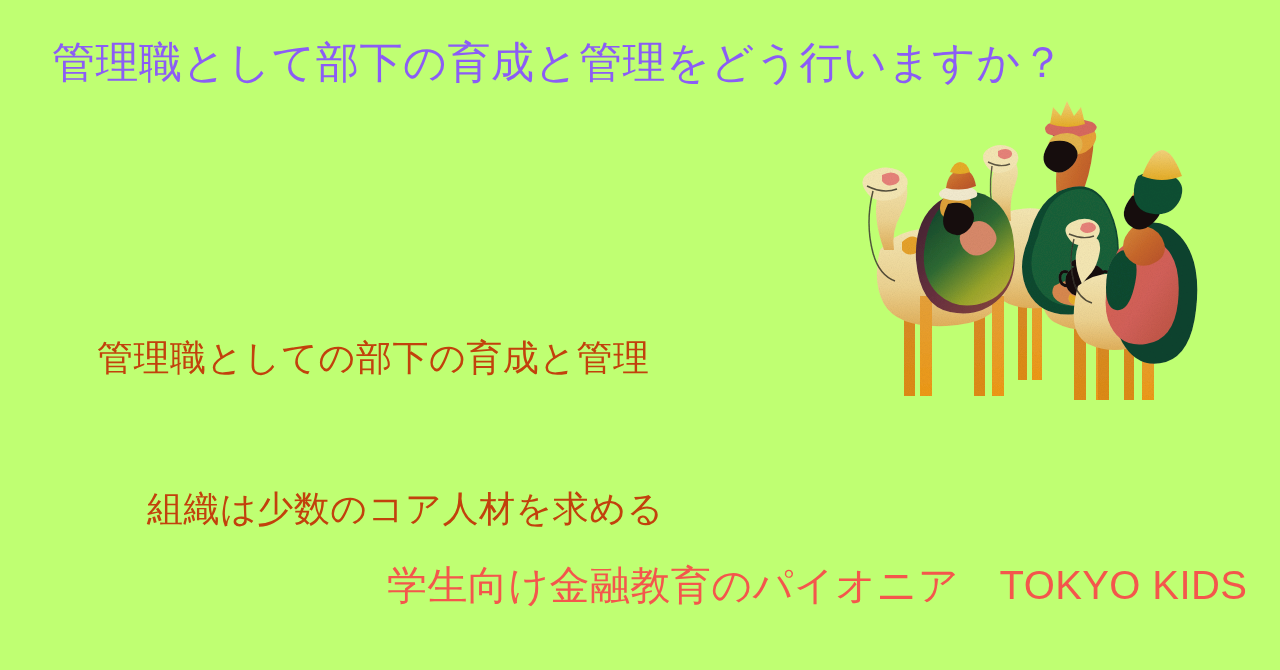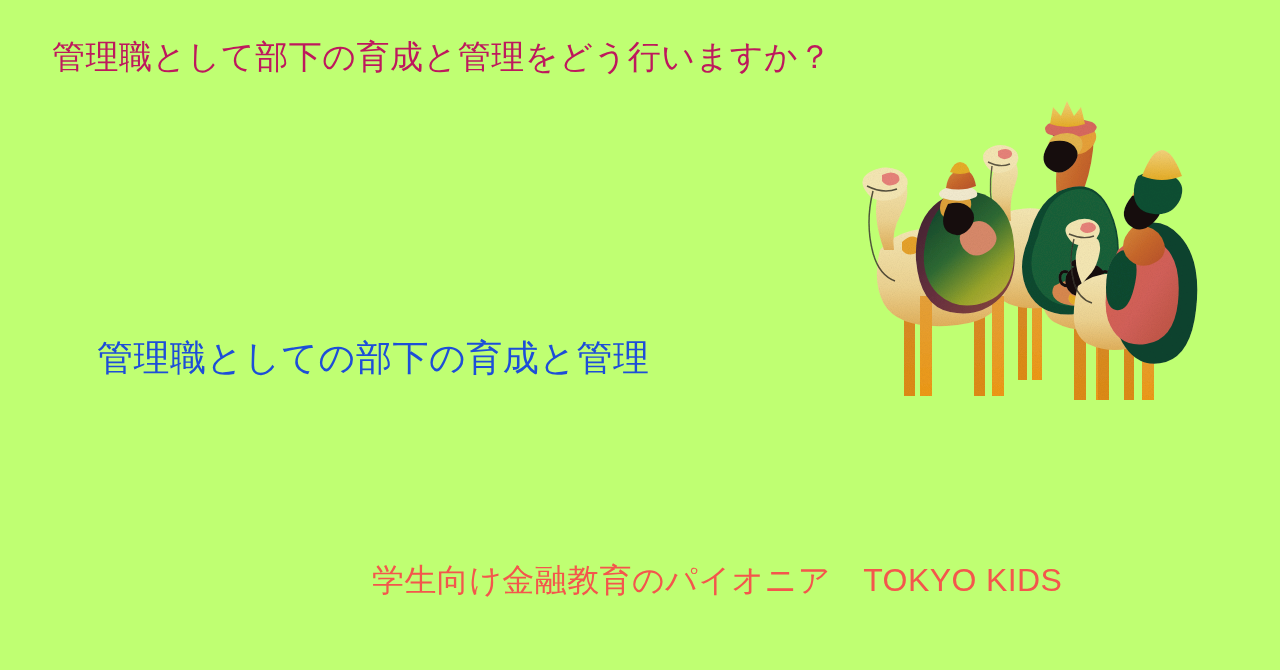--- a/index.html
+++ b/index.html
@@ -19,43 +19,43 @@
     height: 670px;
     background: #bfff72;
     overflow: hidden;
   }
 
   
   #slide-title {
     position: absolute;
     left: 52px;
     top: 36px;
-    font-size: 33px;
+    font-size: 43px;
     line-height: 1.25;
-    color: #be185d;
+    color: #8b5cf6;
     letter-spacing: 0.5px;
     white-space: nowrap;
   }
   .body-line {
     position: absolute;
     font-size: 36px;
     line-height: 1.2;
-    color: #1d4ed8;
+    color: #c2410c;
     letter-spacing: 0.5px;
     white-space: nowrap;
   }
   #body-line-0 { left: 97px;  top: 336px; }
   #body-line-1 { left: 151px; top: 416px; }
   #body-line-2 { left: 147px; top: 487px; }
 
   #slide-footer {
     position: absolute;
-    left: 372px;
+    left: 387px;
     top: 561px;
-    font-size: 32px;
+    font-size: 40px;
     line-height: 1.2;
     color: #f4564c;
     letter-spacing: 0.4px;
     white-space: nowrap;
   }
 
   
   #illustration {
     position: absolute;
     left: 846px;
@@ -68,20 +68,21 @@
 </head>
 <body>
 
 <div id="slide" style="background: rgb(191, 255, 114);">
 
   <h1 id="slide-title" style="margin:0;font-weight:400;">管理職として部下の育成と管理をどう行いますか？</h1>
 
   <div class="body-line" id="body-line-0">管理職としての部下の育成と管理</div>
 
 
+  <div class="body-line" id="body-line-2">組織は少数のコア人材を求める</div>
 
   <div id="slide-footer" style="color: rgb(244, 86, 76);">学生向け金融教育のパイオニア　TOKYO KIDS</div>
 
   <div id="illustration">
     <svg viewBox="0 0 410 300" xmlns="http://www.w3.org/2000/svg">
       <defs>
         <linearGradient id="gCamel" x1="0" y1="0" x2="0" y2="1">
           <stop offset="0%" stop-color="#f6e8b4"></stop>
           <stop offset="60%" stop-color="#eed492"></stop>
           <stop offset="100%" stop-color="#e3b15c"></stop>

